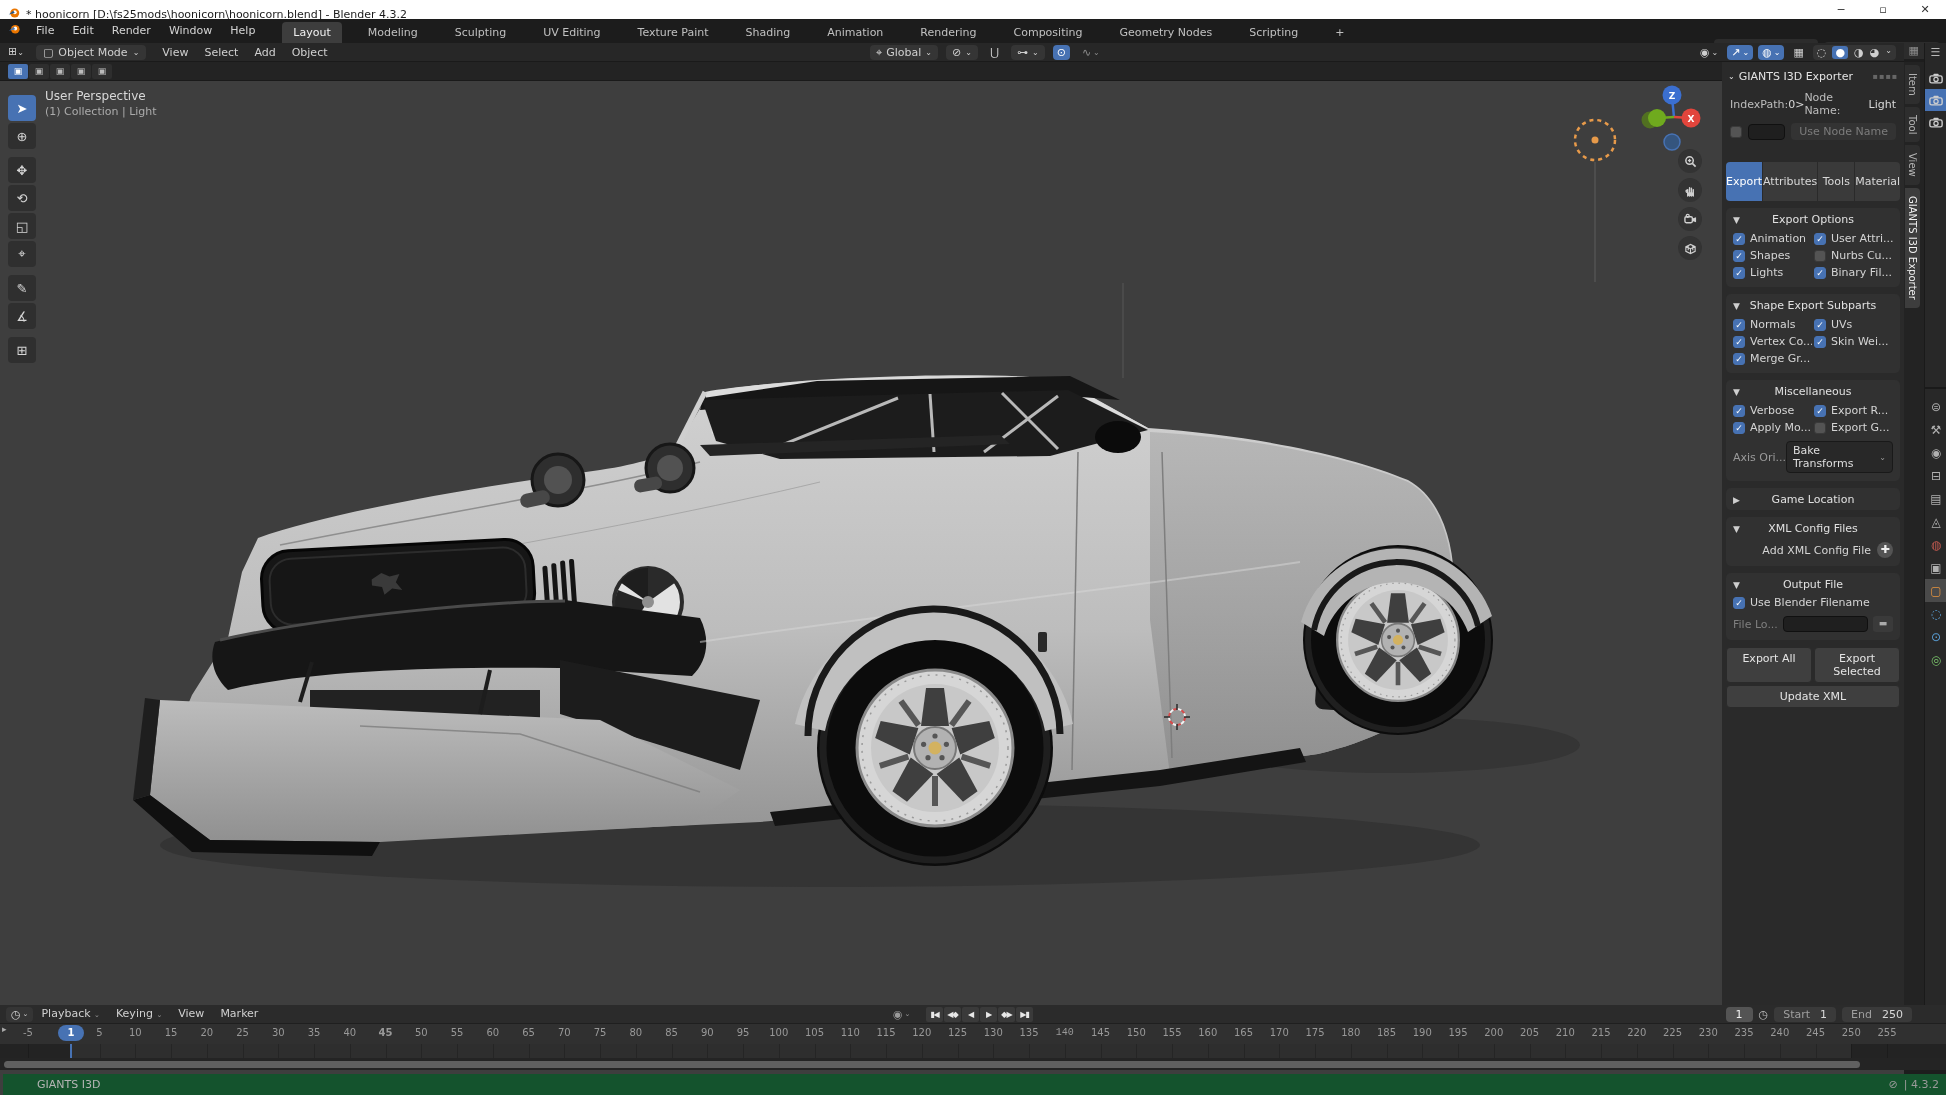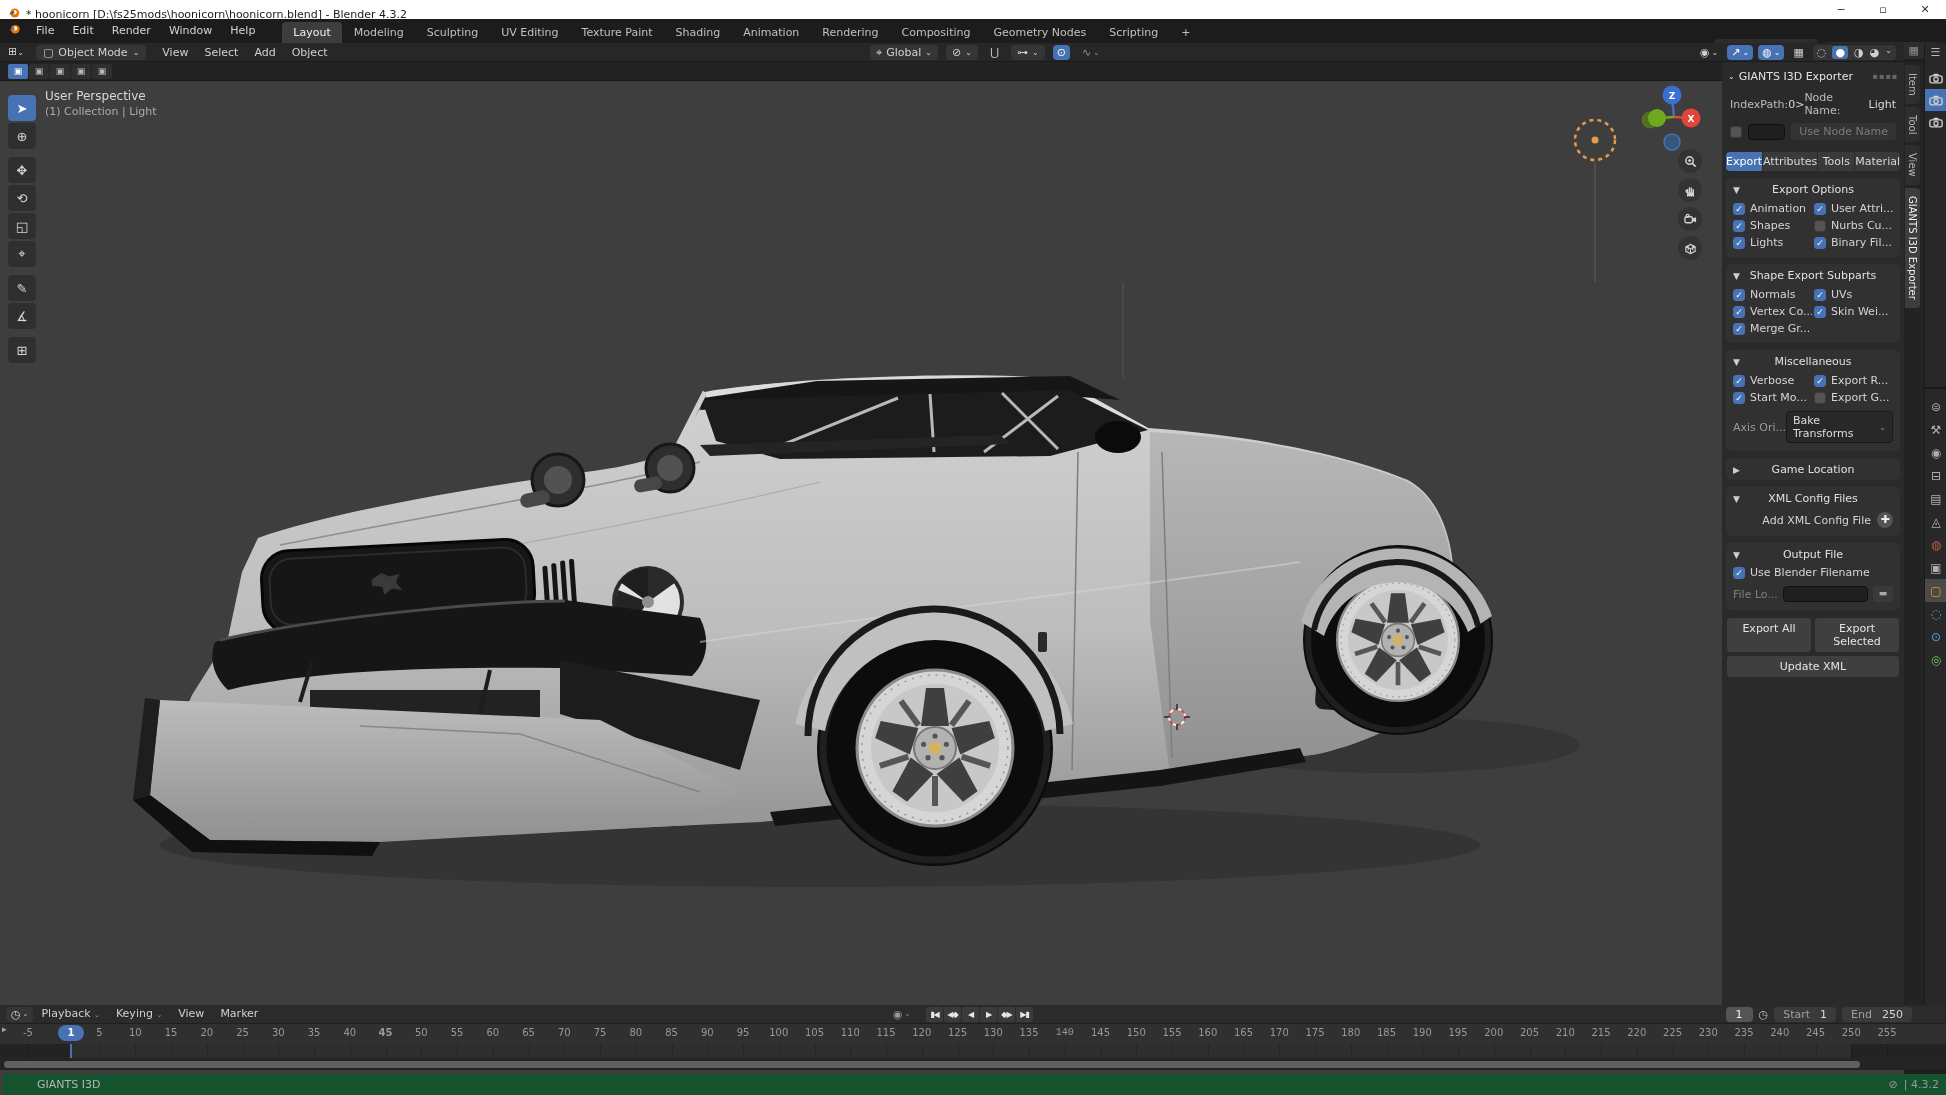--- a/index.html
+++ b/index.html
@@ -11,21 +11,21 @@
   .titlebar { position:absolute; left:0; top:0; width:1946px; height:28px; background:#ffffff; color:#1b1b1b;
     display:flex; align-items:center; font-size:11px; }
   .titlebar .tlogo { margin:0 6px 0 8px; }
   .wincaps { position:absolute; right:0; top:0; height:19px; display:flex; }
   .wincap { width:42px; height:19px; display:flex; align-items:center; justify-content:center; color:#333; font-size:11px; }
 
   
   .topbar { position:absolute; left:0; top:19px; width:1946px; height:24px; background:#1c1c1c; display:flex; align-items:center; color:#d4d4d4; }
   .menu-item { padding:0 9px; line-height:24px; cursor:default; }
   .ws-tabs { display:flex; margin-left:18px; height:24px; align-items:flex-end; }
-  .ws-tab { padding:3px 11px; margin-right:1px; border-radius:4px 4px 0 0; color:#c0c0c0; line-height:15px; }
+  .ws-tab { padding:3px 11px; margin-right:15px; border-radius:4px 4px 0 0; color:#c0c0c0; line-height:15px; }
   .ws-tab.active { background:#3d3d3d; color:#f0f0f0; }
   .topbar-right { position:absolute; right:6px; top:19px; height:24px; display:flex; align-items:center; gap:6px; }
   .id-field { display:flex; align-items:center; gap:5px; background:#2c2c2c; border-radius:4px; padding:2px 7px; color:#e0e0e0; }
   .id-field .dim { color:#8f8f8f; }
 
   
   .vp-header { position:absolute; left:0; top:43px; width:1904px; height:19px; background:#272727; display:flex; align-items:center; color:#d0d0d0; border-bottom:1px solid #1a1a1a; }
   .vp-header .menu-item { line-height:19px; padding:0 8px; }
   .mode-btn { display:flex; align-items:center; gap:5px; background:#353535; border-radius:4px; padding:1px 7px; margin:0 8px 0 4px; }
   .hdr-center { position:absolute; left:870px; display:flex; align-items:center; gap:8px; }
@@ -58,21 +58,21 @@
   .npanel { position:absolute; left:1722px; top:62px; width:182px; height:943px; background:#2a2a2a; padding:5px 4px; overflow:hidden; }
   .npanel-hdr { display:flex; align-items:center; gap:4px; color:#e3e3e3; padding:3px 2px 6px; }
   .npanel-hdr .grip { margin-left:auto; color:#666; letter-spacing:1px; font-size:8px; }
   .row { display:flex; align-items:center; }
   .kv-row { justify-content:space-between; padding:2px 4px 6px; color:#d8d8d8; }
   .kv-row .k { color:#bdbdbd; }
   .field { background:#1f1f1f; border:1px solid #101010; border-radius:4px; height:16px; }
   .mini-chk { width:12px; height:12px; background:#545454; border:1px solid #3a3a3a; border-radius:3px; }
   .use-node-btn { background:#333333; border-radius:4px; color:#7c7c7c; text-align:center; padding:2px 8px; }
   .seg-tabs { display:flex; gap:1px; margin:6px 0 7px; }
-  .seg-tab { flex:1; text-align:center; background:#3a3a3a; color:#d8d8d8; padding:3px 0; }
+  .seg-tab { flex:1; text-align:center; background:#3a3a3a; color:#d8d8d8; padding:13px 0;margin-top:10px; }
   .seg-tab:first-child { border-radius:4px 0 0 4px; }
   .seg-tab:last-child { border-radius:0 4px 4px 0; }
   .seg-tab.active { background:#4772b3; color:#fff; }
   .psec { background:#313131; border-radius:5px; margin-bottom:7px; padding-bottom:6px; }
   .psec.collapsed { padding-bottom:0; }
   .psec-h { display:flex; align-items:center; padding:5px 7px 4px; color:#e0e0e0; }
   .psec-h .tri { width:14px; color:#cfcfcf; font-size:9px; }
   .psec-h .t { flex:1; text-align:center; margin-right:14px; }
   .chk-grid { display:grid; grid-template-columns:1fr 1fr; gap:4px 2px; padding:2px 7px; }
   .chk { display:flex; align-items:center; gap:5px; color:#d4d4d4; white-space:nowrap; overflow:hidden; }
@@ -601,21 +601,21 @@
           <span class="chk">
             <span class="box c">✓</span>
             <span>Verbose</span>
           </span>
           <span class="chk">
             <span class="box c">✓</span>
             <span>Export R...</span>
           </span>
           <span class="chk">
             <span class="box c">✓</span>
-            <span>Start Mo...</span>
+            <span>Apply Mo...</span>
           </span>
           <span class="chk">
             <span class="box"></span>
             <span>Export G...</span>
           </span>
         </div>
       <div class="row axis-row">
         <span class="lab">Axis Ori...</span>
         <span class="dropdown">
           <span>Bake Transforms</span>

